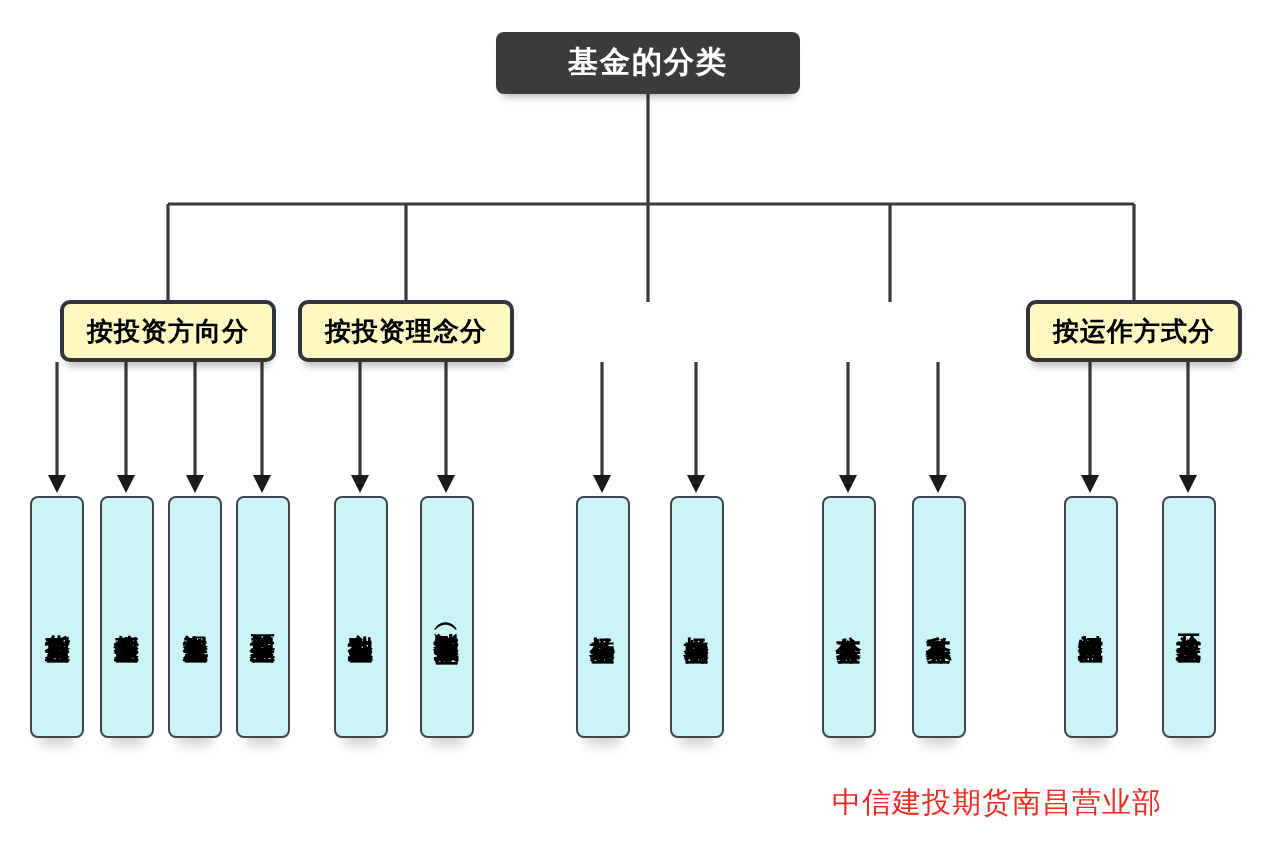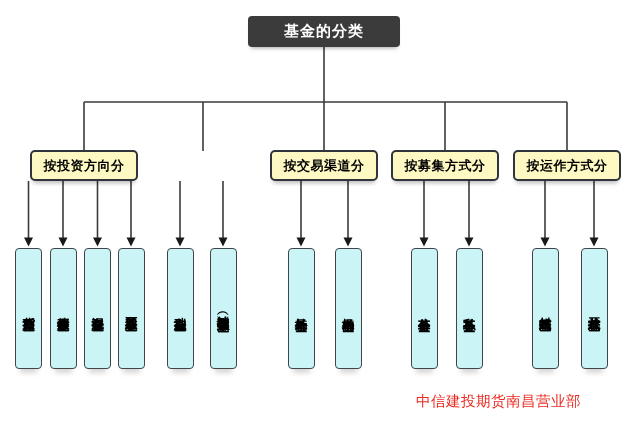--- a/index.html
+++ b/index.html
@@ -91,22 +91,21 @@
       <polygon points="419.5,237.5 428.5,237.5 424,246.5"></polygon>
       <polygon points="464.5,237.5 473.5,237.5 469,246.5"></polygon>
       <polygon points="540.5,237.5 549.5,237.5 545,246.5"></polygon>
       <polygon points="589.5,237.5 598.5,237.5 594,246.5"></polygon>
     </g>
   </svg>
 
   <div class="title-box">基金的分类</div>
 
   <div class="cat" style="left:30px">按投资方向分</div>
-  <div class="cat" style="left:270px">按交易渠道分</div>
-  <div class="cat" style="left:391px">按募集方式分</div>
+  <div class="cat" style="left:149px">按投资理念分</div>
   <div class="cat" style="left:513px">按运作方式分</div>
 
   <div class="leaf" style="left:15px">
       <span>货币型基金</span>
     </div>
   <div class="leaf" style="left:49.5px">
       <span>债券型基金</span>
     </div>
   <div class="leaf" style="left:84px">
       <span>混合型基金</span>

